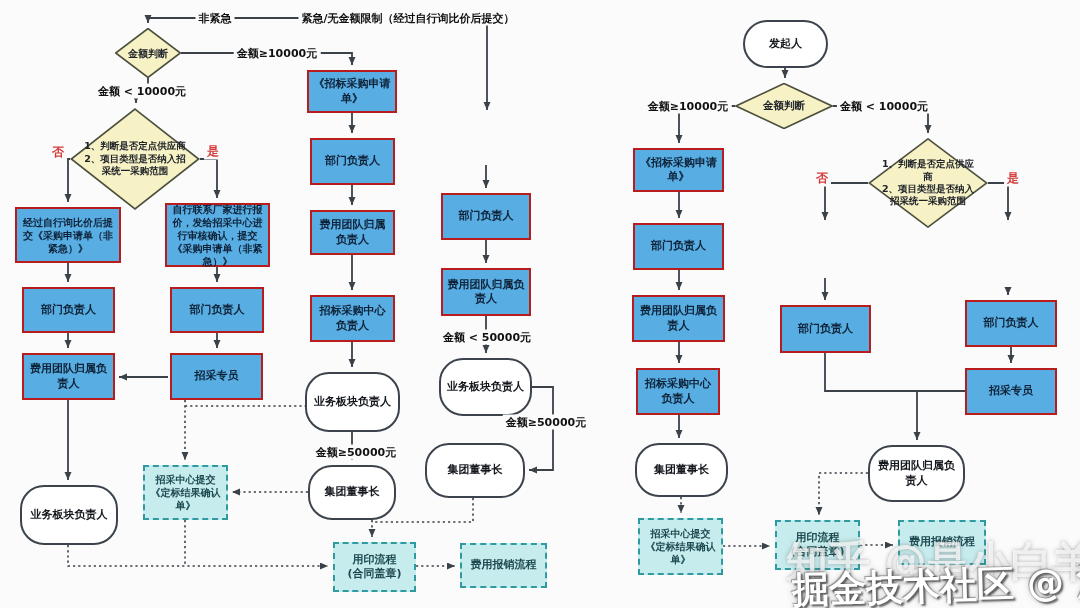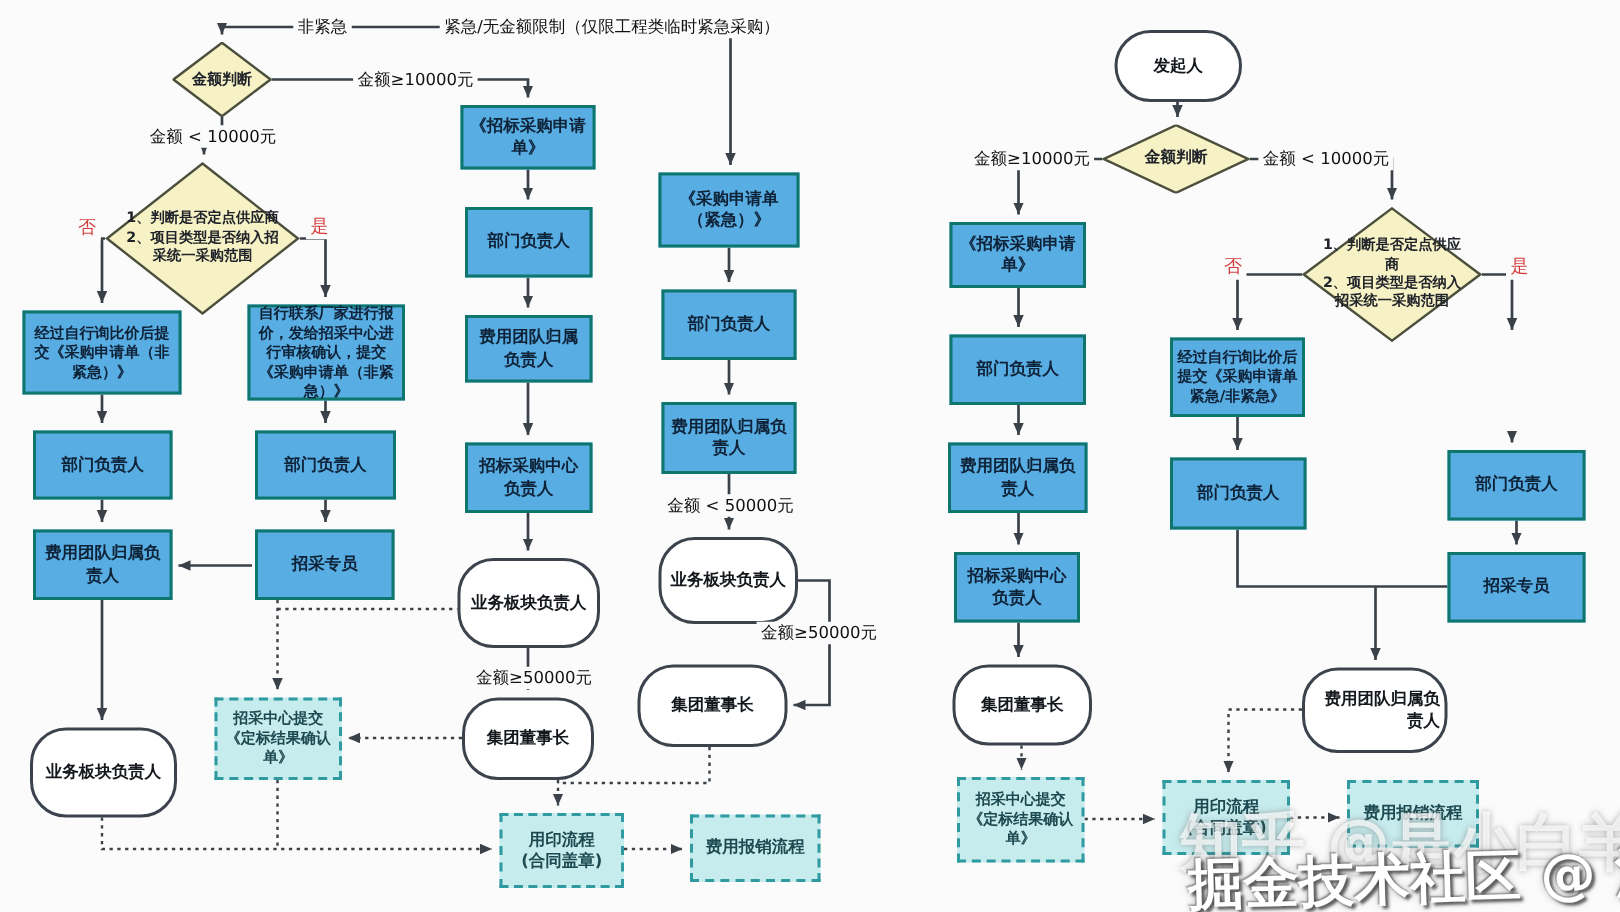--- a/index.html
+++ b/index.html
@@ -10,33 +10,33 @@
     -webkit-font-smoothing:antialiased;
   }
   #edges{position:absolute;left:0;top:0;width:1080px;height:608px;pointer-events:none;}
   .e{fill:none;stroke:#3a4149;stroke-width:1.8;}
   .d{stroke-dasharray:2.2,3;stroke-width:1.6;}
   .node{
     position:absolute;box-sizing:border-box;display:flex;align-items:center;justify-content:center;
     text-align:center;font-weight:bold;font-size:11px;line-height:1.28;color:#0e2238;
     white-space:pre-line;padding:2px 3px;
   }
-  .box{background:#58ade3;border:2px solid #0f766e;}
-  .stadium{background:#ffffff;border:2px solid #3c434c;border-radius:24px;color:#14181d;text-align:right;}
+  .box{background:#58ade3;border:2px solid #b91c1c;}
+  .stadium{background:#ffffff;border:2px solid #3c434c;border-radius:24px;color:#14181d;}
   .cyan{background:#c7ecee;border:2px dashed #2f9aa0;color:#1d4a50;}
   .f10{font-size:10px;line-height:1.3;}
   .diamond{position:absolute;display:flex;align-items:center;justify-content:center;}
   .diamond svg{position:absolute;left:0;top:0;width:100%;height:100%;}
   .dia-shape{fill:#f6f2c6;stroke:#4b4f3c;stroke-width:1.6;vector-effect:non-scaling-stroke;}
   .dia-txt{position:relative;z-index:1;font-weight:bold;text-align:center;color:#20242a;
     font-size:11px;white-space:pre-line;line-height:1.3;padding:0 12px;}
   .dia-txt.small{font-size:9.5px;}
   .elabel{
     position:absolute;transform:translate(-50%,-50%);background:#fbfbfb;
-    font-weight:normal;font-size:11px;color:#111;white-space:nowrap;padding:0 3px;z-index:2;
+    font-weight:bold;font-size:11px;color:#111;white-space:nowrap;padding:0 3px;z-index:2;
   }
   .red{color:#d43c3c;font-size:12px;}
   .wm-faint{
     position:absolute;left:786px;top:534px;font-size:42px;font-weight:bold;white-space:nowrap;
     color:rgba(255,255,255,0.72);text-shadow:0 0 4px rgba(110,110,110,0.55);z-index:5;
   }
   .wm-solid{
     position:absolute;left:792px;top:560px;font-size:37px;font-weight:bold;white-space:nowrap;
     color:#ffffff;transform:rotate(-1.6deg);z-index:6;
     text-shadow:2px 2px 2px rgba(70,70,70,0.85),-1px -1px 1px rgba(70,70,70,0.5),0 0 6px rgba(90,90,90,0.4);
@@ -126,32 +126,31 @@
   <div class="node box" style="left:22px;top:353px;width:93px;height:47px">费用团队归属负责人</div>
   <div class="node box" style="left:170px;top:287px;width:94px;height:46px">部门负责人</div>
   <div class="node box" style="left:170px;top:353px;width:93px;height:47px">招采专员</div>
   <div class="node stadium" style="left:20px;top:485px;width:98px;height:60px">业务板块负责人</div>
   <div class="node box" style="left:307px;top:70px;width:90px;height:43px">《招标采购申请单》</div>
   <div class="node box" style="left:310px;top:138px;width:85px;height:47px">部门负责人</div>
   <div class="node box" style="left:310px;top:210px;width:85px;height:45px">费用团队归属负责人</div>
   <div class="node box" style="left:310px;top:295px;width:85px;height:47px">招标采购中心负责人</div>
   <div class="node stadium" style="left:305px;top:372px;width:95px;height:60px">业务板块负责人</div>
   <div class="node stadium" style="left:308px;top:465px;width:88px;height:55px">集团董事长</div>
-  <div class="node box" style="left:439px;top:115px;width:94px;height:50px">《采购申请单（紧急）》</div>
   <div class="node box" style="left:441px;top:193px;width:90px;height:47px">部门负责人</div>
   <div class="node box" style="left:441px;top:268px;width:90px;height:48px">费用团队归属负责人</div>
   <div class="node stadium" style="left:439px;top:358px;width:93px;height:58px">业务板块负责人</div>
   <div class="node stadium" style="left:425px;top:443px;width:100px;height:55px">集团董事长</div>
   <div class="node cyan f10" style="left:143px;top:465px;width:85px;height:55px">招采中心提交《定标结果确认单》</div>
   <div class="node cyan" style="left:333px;top:542px;width:83px;height:50px">用印流程
 (合同盖章)</div>
   <div class="node cyan" style="left:460px;top:543px;width:87px;height:45px">费用报销流程</div>
 
   <div class="elabel" style="left:215px;top:18px">非紧急</div>
-  <div class="elabel" style="left:408px;top:18px">紧急/无金额限制（仅限工程类临时紧急采购）</div>
+  <div class="elabel" style="left:408px;top:18px">紧急/无金额限制（经过自行询比价后提交）</div>
   <div class="elabel" style="left:277px;top:53px">金额≥10000元</div>
   <div class="elabel" style="left:142px;top:91px">金额 &lt; 10000元</div>
   <div class="elabel red" style="left:58px;top:152px">否</div>
   <div class="elabel red" style="left:213px;top:151px">是</div>
   <div class="elabel" style="left:356px;top:452px">金额≥50000元</div>
   <div class="elabel" style="left:487px;top:337px">金额 &lt; 50000元</div>
   <div class="elabel" style="left:546px;top:422px">金额≥50000元</div>
 
   <div class="node stadium" style="left:743px;top:20px;width:85px;height:48px">发起人</div>
   <div class="diamond" style="left:735px;top:83px;width:98px;height:46px">
@@ -166,21 +165,20 @@
       </svg>
     <span class="dia-txt small" style="padding:0 10px">1、判断是否定点供应商
 2、项目类型是否纳入招采统一采购范围</span>
   </div>
   <div class="node box" style="left:633px;top:148px;width:91px;height:44px">《招标采购申请单》</div>
   <div class="node box" style="left:633px;top:223px;width:91px;height:47px">部门负责人</div>
   <div class="node box" style="left:632px;top:295px;width:93px;height:47px">费用团队归属负责人</div>
   <div class="node box" style="left:636px;top:368px;width:84px;height:47px">招标采购中心负责人</div>
   <div class="node stadium" style="left:635px;top:443px;width:93px;height:54px">集团董事长</div>
   <div class="node cyan f10" style="left:638px;top:518px;width:85px;height:57px">招采中心提交《定标结果确认单》</div>
-  <div class="node box f10" style="left:780px;top:225px;width:90px;height:53px">经过自行询比价后提交《采购申请单 紧急/非紧急》</div>
   <div class="node box" style="left:780px;top:305px;width:91px;height:48px">部门负责人</div>
   <div class="node box" style="left:965px;top:300px;width:92px;height:47px">部门负责人</div>
   <div class="node box" style="left:965px;top:368px;width:92px;height:47px">招采专员</div>
   <div class="node stadium" style="left:868px;top:445px;width:97px;height:57px">费用团队归属负责人</div>
   <div class="node cyan" style="left:775px;top:520px;width:85px;height:50px">用印流程
 (合同盖章)</div>
   <div class="node cyan" style="left:898px;top:520px;width:88px;height:45px">费用报销流程</div>
 
   <div class="elabel" style="left:688px;top:106px">金额≥10000元</div>
   <div class="elabel" style="left:884px;top:106px">金额 &lt; 10000元</div>

